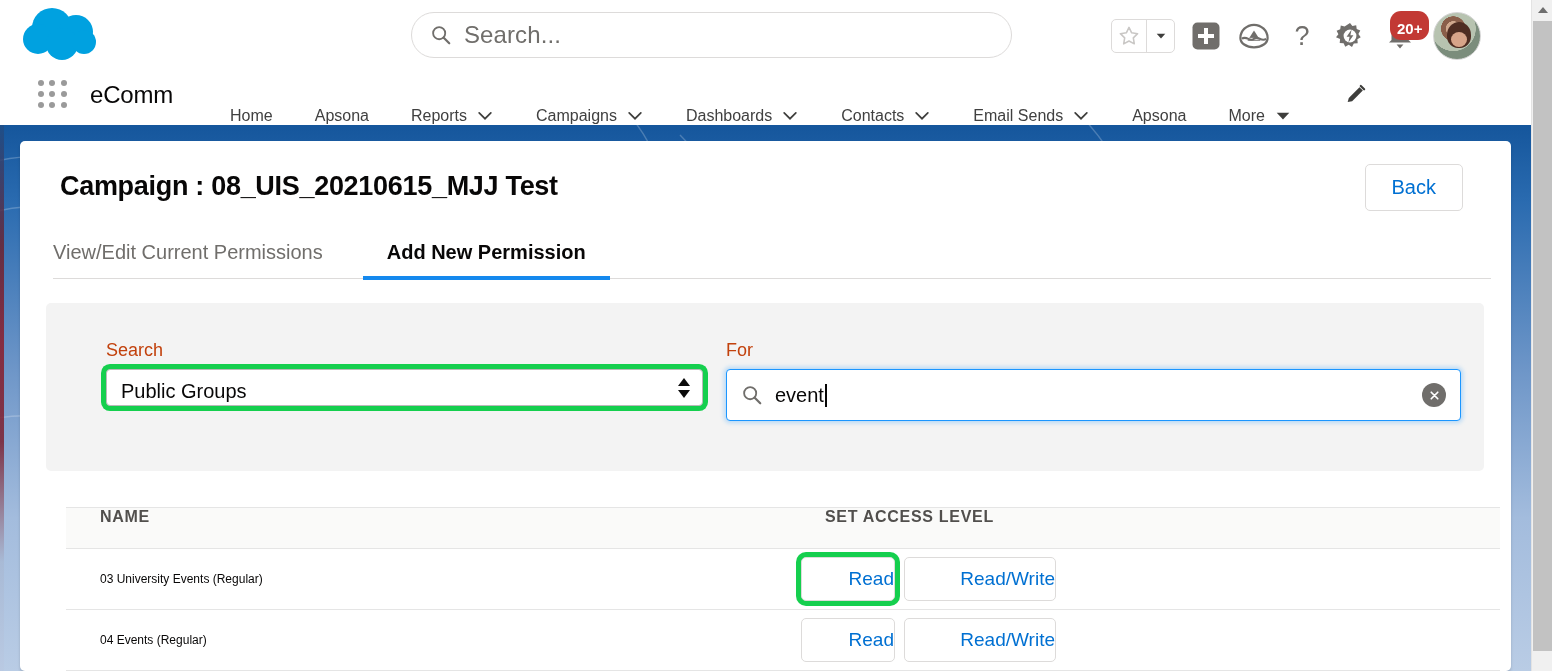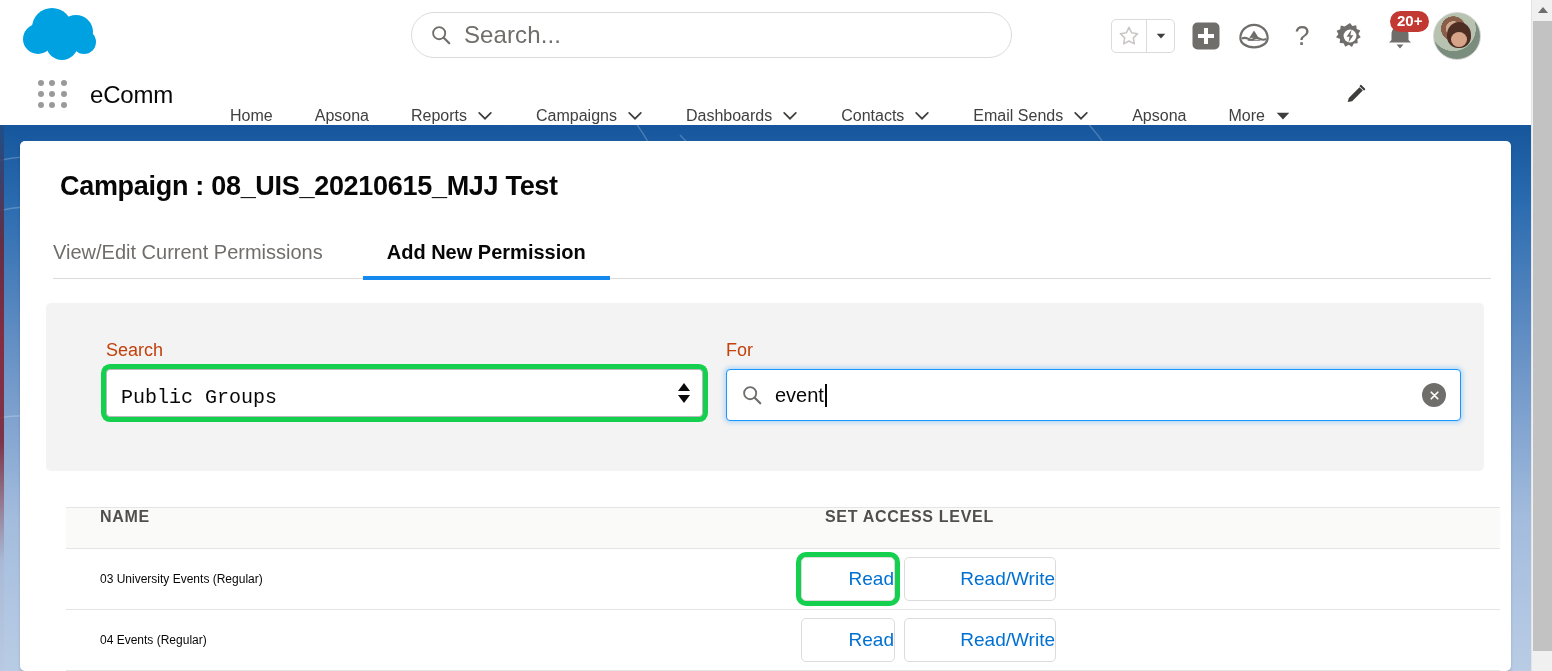--- a/index.html
+++ b/index.html
@@ -48,21 +48,21 @@
   .fav-star { width: 34px; display: flex; align-items: center; justify-content: center; }
   .fav-caret {
     width: 28px; border-left: 1px solid #dddbda;
     display: flex; align-items: center; justify-content: center;
   }
   .hdr-ic { width: 34px; height: 34px; display: flex; align-items: center; justify-content: center; cursor: pointer; }
   .bell-wrap { position: relative; width: 38px; height: 38px; display:flex; align-items:center; justify-content:center;}
   .badge {
     position: absolute; top: -6px; left: 9px;
     background: #c23934; color: #fff; font-size: 15px; font-weight: bold;
-    border-radius: 11px; padding: 1px 7px 2px; line-height: 18px; min-width: 36px; text-align: center;
+    border-radius: 11px; padding: 9px 7px 2px; line-height: 18px; min-width: 36px; text-align: center;
   }
   .avatar {
     width: 48px; height: 48px; border-radius: 50%; overflow: hidden;
     background: radial-gradient(circle at 42% 34%, #cfa88d 0 18%, #8a5f4a 19% 30%, #b7c3b0 31% 55%, #7b8d7c 56% 100%);
     border: 1px solid #d6d6d6; position: relative;
   }
   .avatar::before {
     content:""; position:absolute; left:13px; top:9px; width:24px; height:26px; border-radius:50% 50% 45% 45%;
     background:#4e2d22;
   }
@@ -134,24 +134,24 @@
   
   .filter-panel {
     position: absolute; left: 26px; top: 162px; width: 1438px; height: 168px;
     background: #f3f3f3; border-radius: 5px;
   }
   .field-search { position: absolute; left: 60px; top: 37px; width: 597px; }
   .field-for    { position: absolute; left: 680px; top: 37px; width: 735px; }
   .field-label { font-size: 18px; color: #c2410c; margin-bottom: 8px; display: block; }
 
   .select-wrap {
-    position: relative; height: 48px;
+    position: relative; height: 37px;
     border: 1px solid #b9b9b9; border-radius: 4px; background: #fff;
     display: flex; align-items: center; padding: 8px 40px 0 14px;
-    box-shadow: 0 0 0 5px #15cf4e; cursor: pointer; font-family: Liberation Mono, monospace;
+    box-shadow: 0 0 0 5px #15cf4e; cursor: pointer;
   }
   .select-wrap .val { font-size: 20px; color: #080707; }
   .spin {
     position: absolute; right: 12px; top: 50%; transform: translateY(-50%);
     display: flex; flex-direction: column; gap: 4px; align-items: center;
   }
   .spin i { width:0;height:0;border-left:6px solid transparent;border-right:6px solid transparent; }
   .spin i.up { border-bottom: 8px solid #0b0b0b; }
   .spin i.dn { border-top: 8px solid #0b0b0b; }
 
@@ -395,20 +395,21 @@
       <svg viewBox="0 0 26 26" width="24" height="24" aria-hidden="true">
         <path d="M4 20.5 L5.2 16.2 L16.8 4.6 L20.4 8.2 L8.8 19.8 Z" fill="#3e3e3c"></path>
         <path d="M18.2 3.2 L21.8 6.8" stroke="#3e3e3c" stroke-width="2.4" stroke-linecap="round"></path>
       </svg>
     </div>
   </div>
 
   <div class="content-card">
 
     <div class="page-title">Campaign : 08_UIS_20210615_MJJ Test</div>
+    <button class="back-btn">Back</button>
 
     <div class="tabs">
       <div class="tab inactive">
         <span>View/Edit Current Permissions</span>
       </div>
       <div class="tab active">
         <span>Add New Permission</span>
       </div>
     </div>
 

